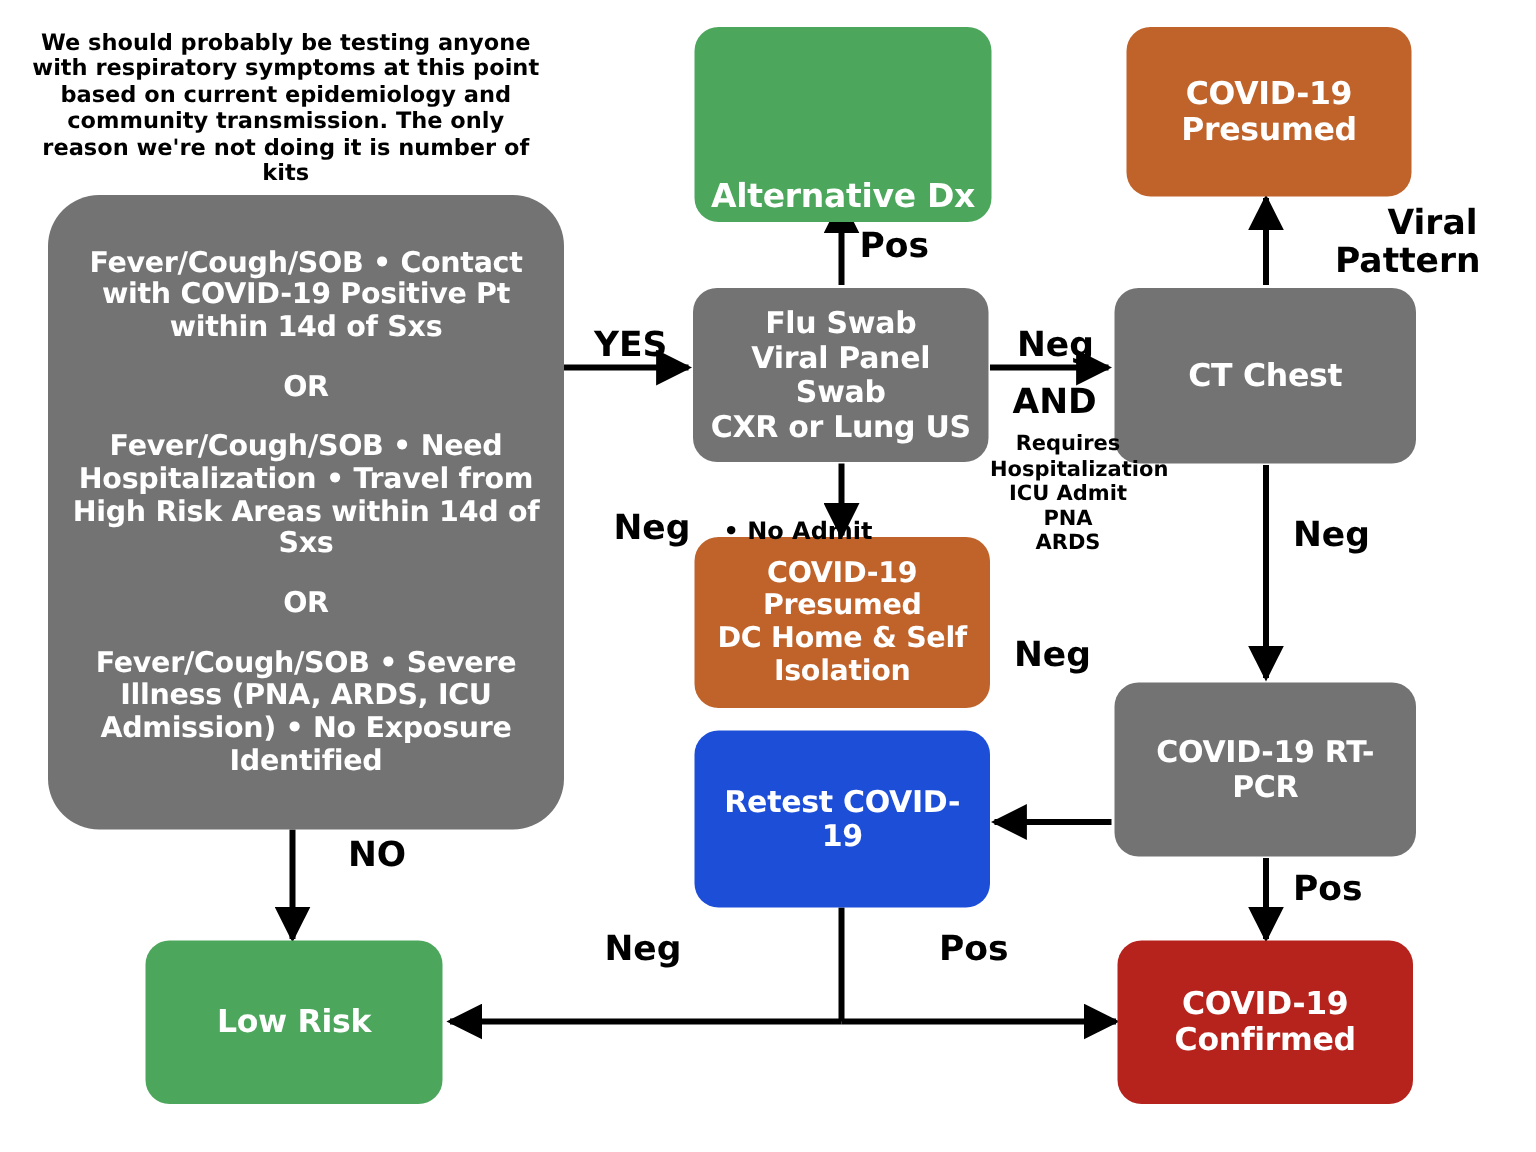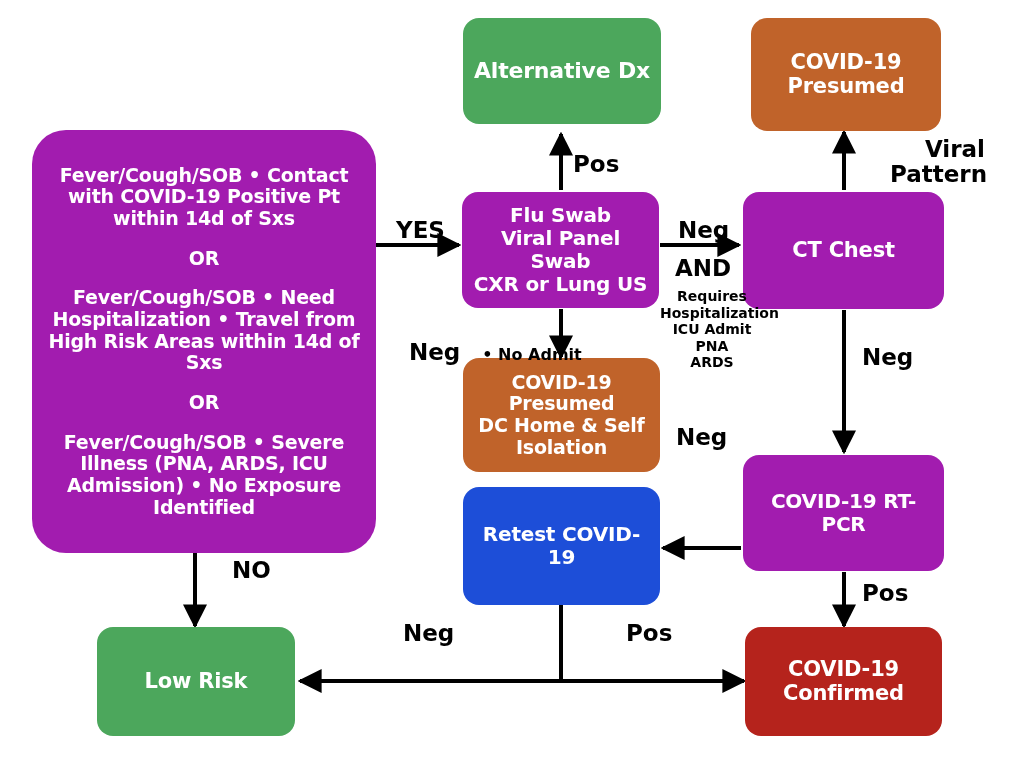--- a/index.html
+++ b/index.html
@@ -27,21 +27,21 @@
     font-weight: bold;
     line-height: 1.14;
     box-sizing: border-box;
     padding: 4px 8px;
     z-index: 3;
     letter-spacing: -0.2px;
   }
   .node .inner { width: 100%; }
   .node .sub { display: block; }
 
-  .n-black  { background: #a21caf; }
+  .n-black  { background: #737373; }
   .n-green  { background: #4CA75C; }
   .n-orange { background: #C0632A; }
   .n-gold   { background: #1d4ed8; }
   .n-red    { background: #B5231C; }
 
   .note {
     position: absolute;
     color: #000000;
     font-weight: bold;
     text-align: center;
@@ -98,36 +98,37 @@
 
     <line x1="844" y1="572" x2="844" y2="626" stroke="#000000" stroke-width="4" marker-end="url(#ah)"></line>
 
     <line x1="561" y1="605" x2="561" y2="681" stroke="#000000" stroke-width="4"></line>
 
     <line x1="561" y1="681" x2="300" y2="681" stroke="#000000" stroke-width="4" marker-end="url(#ah)"></line>
 
     <line x1="561" y1="681" x2="744" y2="681" stroke="#000000" stroke-width="4" marker-end="url(#ah)"></line>
   </svg>
 
+  <div class="note" style="left:18px; top:20px; width:345px; font-size:15px;">We should probably be testing anyone with respiratory symptoms at this point based on current epidemiology and community transmission. The only reason we're not doing it is number of kits</div>
 
   <div class="node n-black" style="left:32px; top:130px; width:344px; height:423px; font-size:19px; border-radius:34px;">
     <div class="inner">
       <span class="sub">Fever/Cough/SOB • Contact with COVID-19 Positive Pt within 14d of Sxs</span>
       <span class="sub" style="display:block; height:18px;"></span>
       <span class="sub">OR</span>
       <span class="sub" style="display:block; height:18px;"></span>
       <span class="sub">Fever/Cough/SOB • Need Hospitalization • Travel from High Risk Areas within 14d of Sxs</span>
       <span class="sub" style="display:block; height:18px;"></span>
       <span class="sub">OR</span>
       <span class="sub" style="display:block; height:18px;"></span>
       <span class="sub">Fever/Cough/SOB • Severe Illness (PNA, ARDS, ICU Admission) • No Exposure Identified</span>
     </div>
   </div>
 
-  <div class="node n-green" style="left:463px; top:18px; width:198px; height:106px; font-size:22px;">
+  <div class="node n-green" style="left:463px; top:18px; width:198px; height:130px; font-size:22px;align-items:flex-end;">
     <div class="inner">
       <span class="sub">Alternative Dx</span>
     </div>
   </div>
 
   <div class="node n-orange" style="left:751px; top:18px; width:190px; height:113px; font-size:21px;">
     <div class="inner">
       <span class="sub">COVID-19</span>
       <span class="sub">Presumed</span>
     </div>

